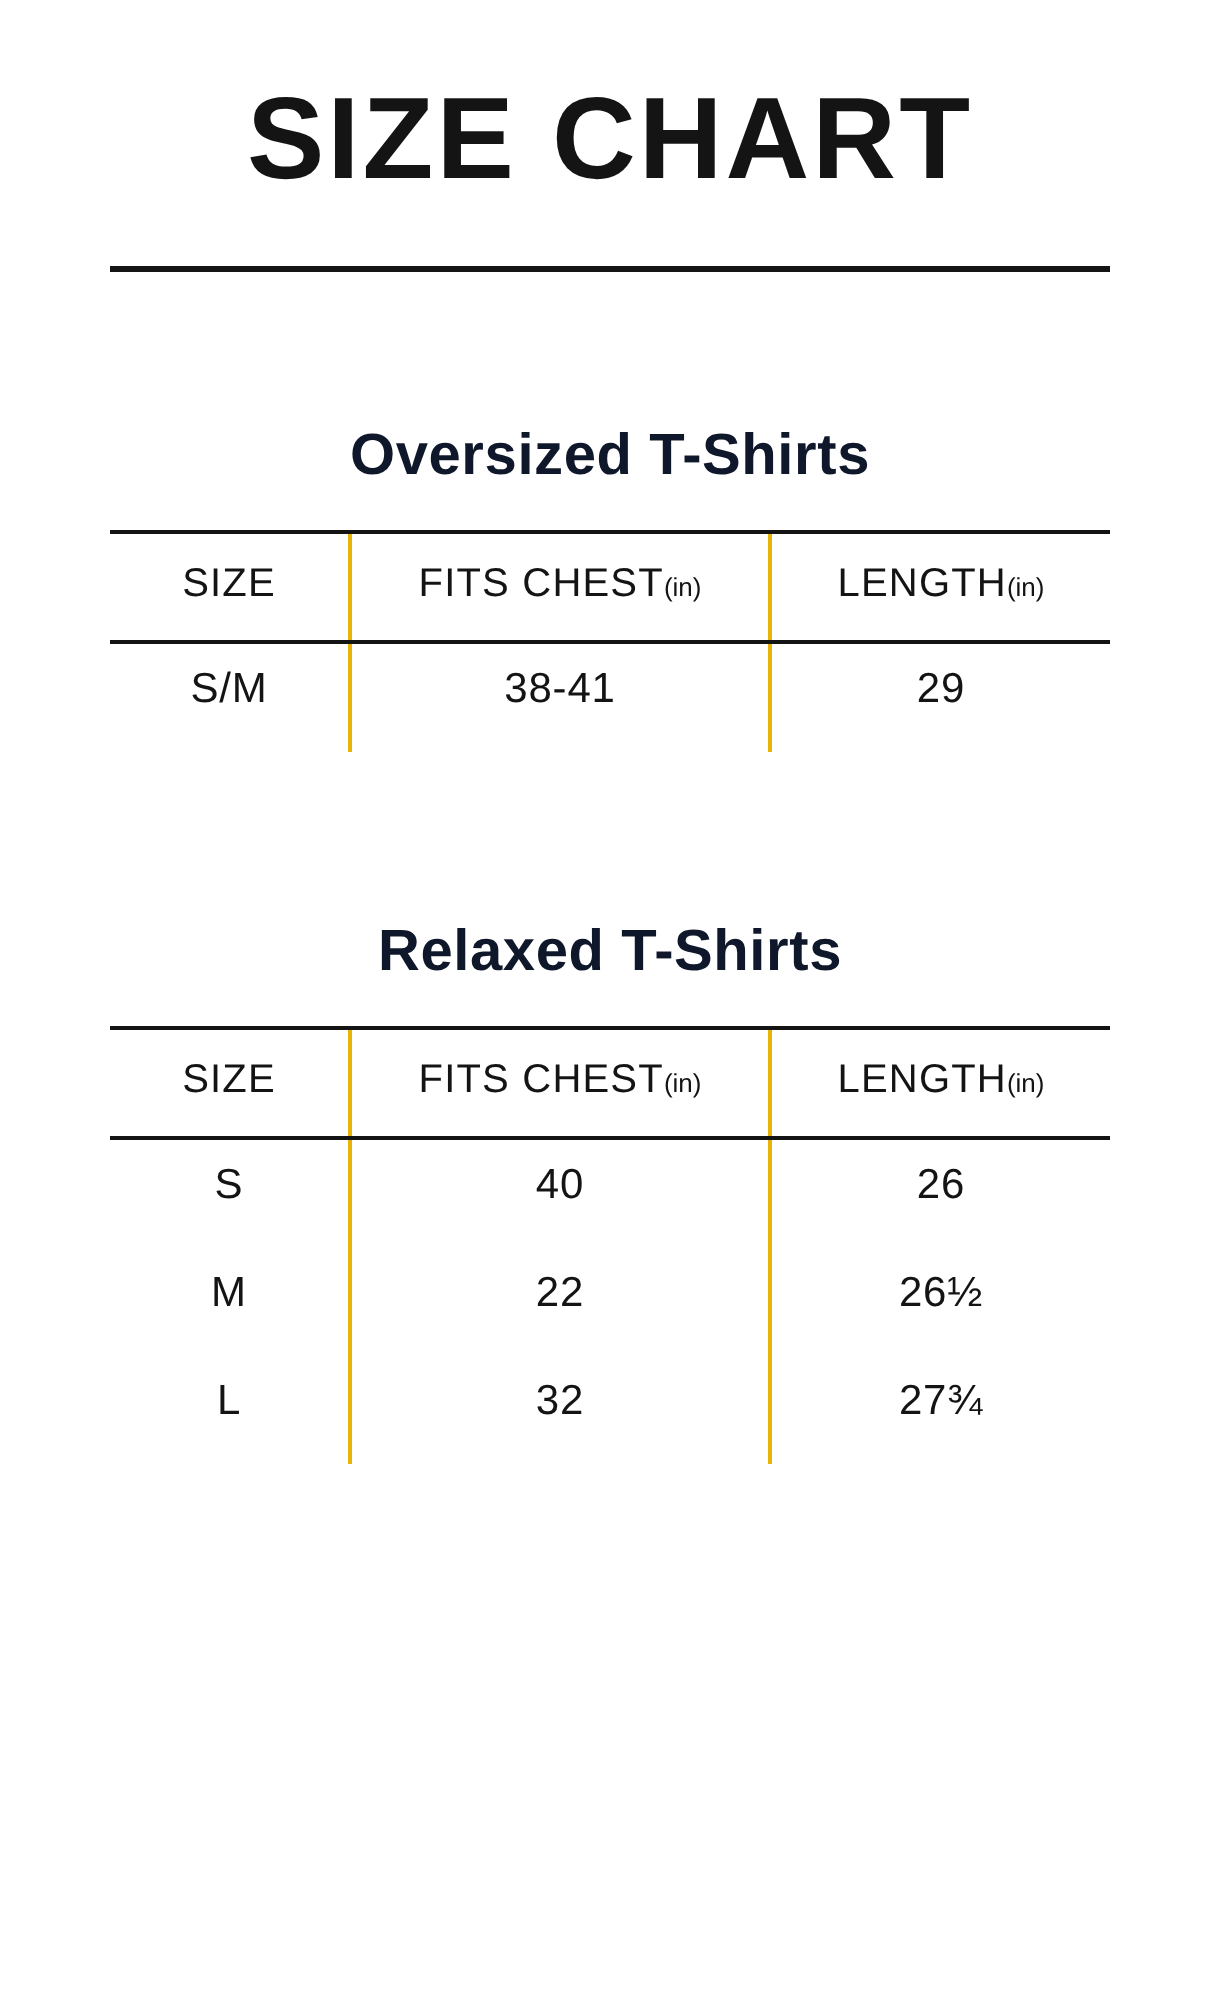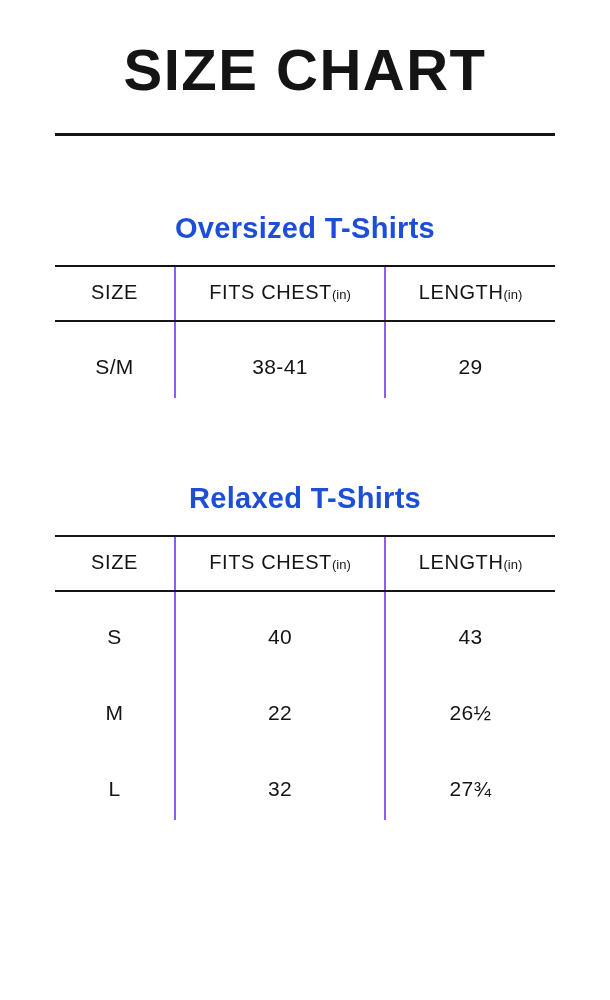--- a/index.html
+++ b/index.html
@@ -45,21 +45,21 @@
 
   .section {
     margin-top: 0;
   }
 
   .section-title {
     text-align: center;
     font-size: 29px;
     font-weight: 700;
     letter-spacing: 0.3px;
-    color: #1d4ed8;
+    color: #0f172a;
   }
 
   .section-1-title { margin-top: 76px; }
   .section-2-title { margin-top: 84px; }
 
   table.size-table {
     width: 100%;
     border-collapse: collapse;
     margin-top: 20px;
     table-layout: fixed;
@@ -75,28 +75,28 @@
   table.size-table thead th {
     font-size: 20px;
     letter-spacing: 0.6px;
     padding: 14px 0 16px 0;
     border-top: 2px solid #141414;
     border-bottom: 2px solid #141414;
   }
 
   table.size-table tbody td {
     font-size: 21px;
-    padding: 33px 0 19px 0;
+    padding: 11px 0 19px 0;
     letter-spacing: 0.4px;
   }
 
   
   table.size-table th.col-sep,
   table.size-table td.col-sep {
-    border-left: 2px solid #8b5cf6;
+    border-left: 2px solid #eab308;
   }
 
   .unit {
     font-size: 13px;
     letter-spacing: 0;
   }
 
   .col-size  { width: 24%; }
   .col-chest { width: 42%; }
   .col-len   { width: 34%; }
@@ -160,21 +160,21 @@
           </th>
           <th class="col-sep">
             <span>LENGTH</span><span class="unit">(in)</span>
           </th>
         </tr>
       </thead>
       <tbody>
         <tr>
           <td>S</td>
           <td class="col-sep">40</td>
-          <td class="col-sep">43</td>
+          <td class="col-sep">26</td>
         </tr>
         <tr>
           <td>M</td>
           <td class="col-sep">22</td>
           <td class="col-sep">26½</td>
         </tr>
         <tr>
           <td>L</td>
           <td class="col-sep">32</td>
           <td class="col-sep">27¾</td>

